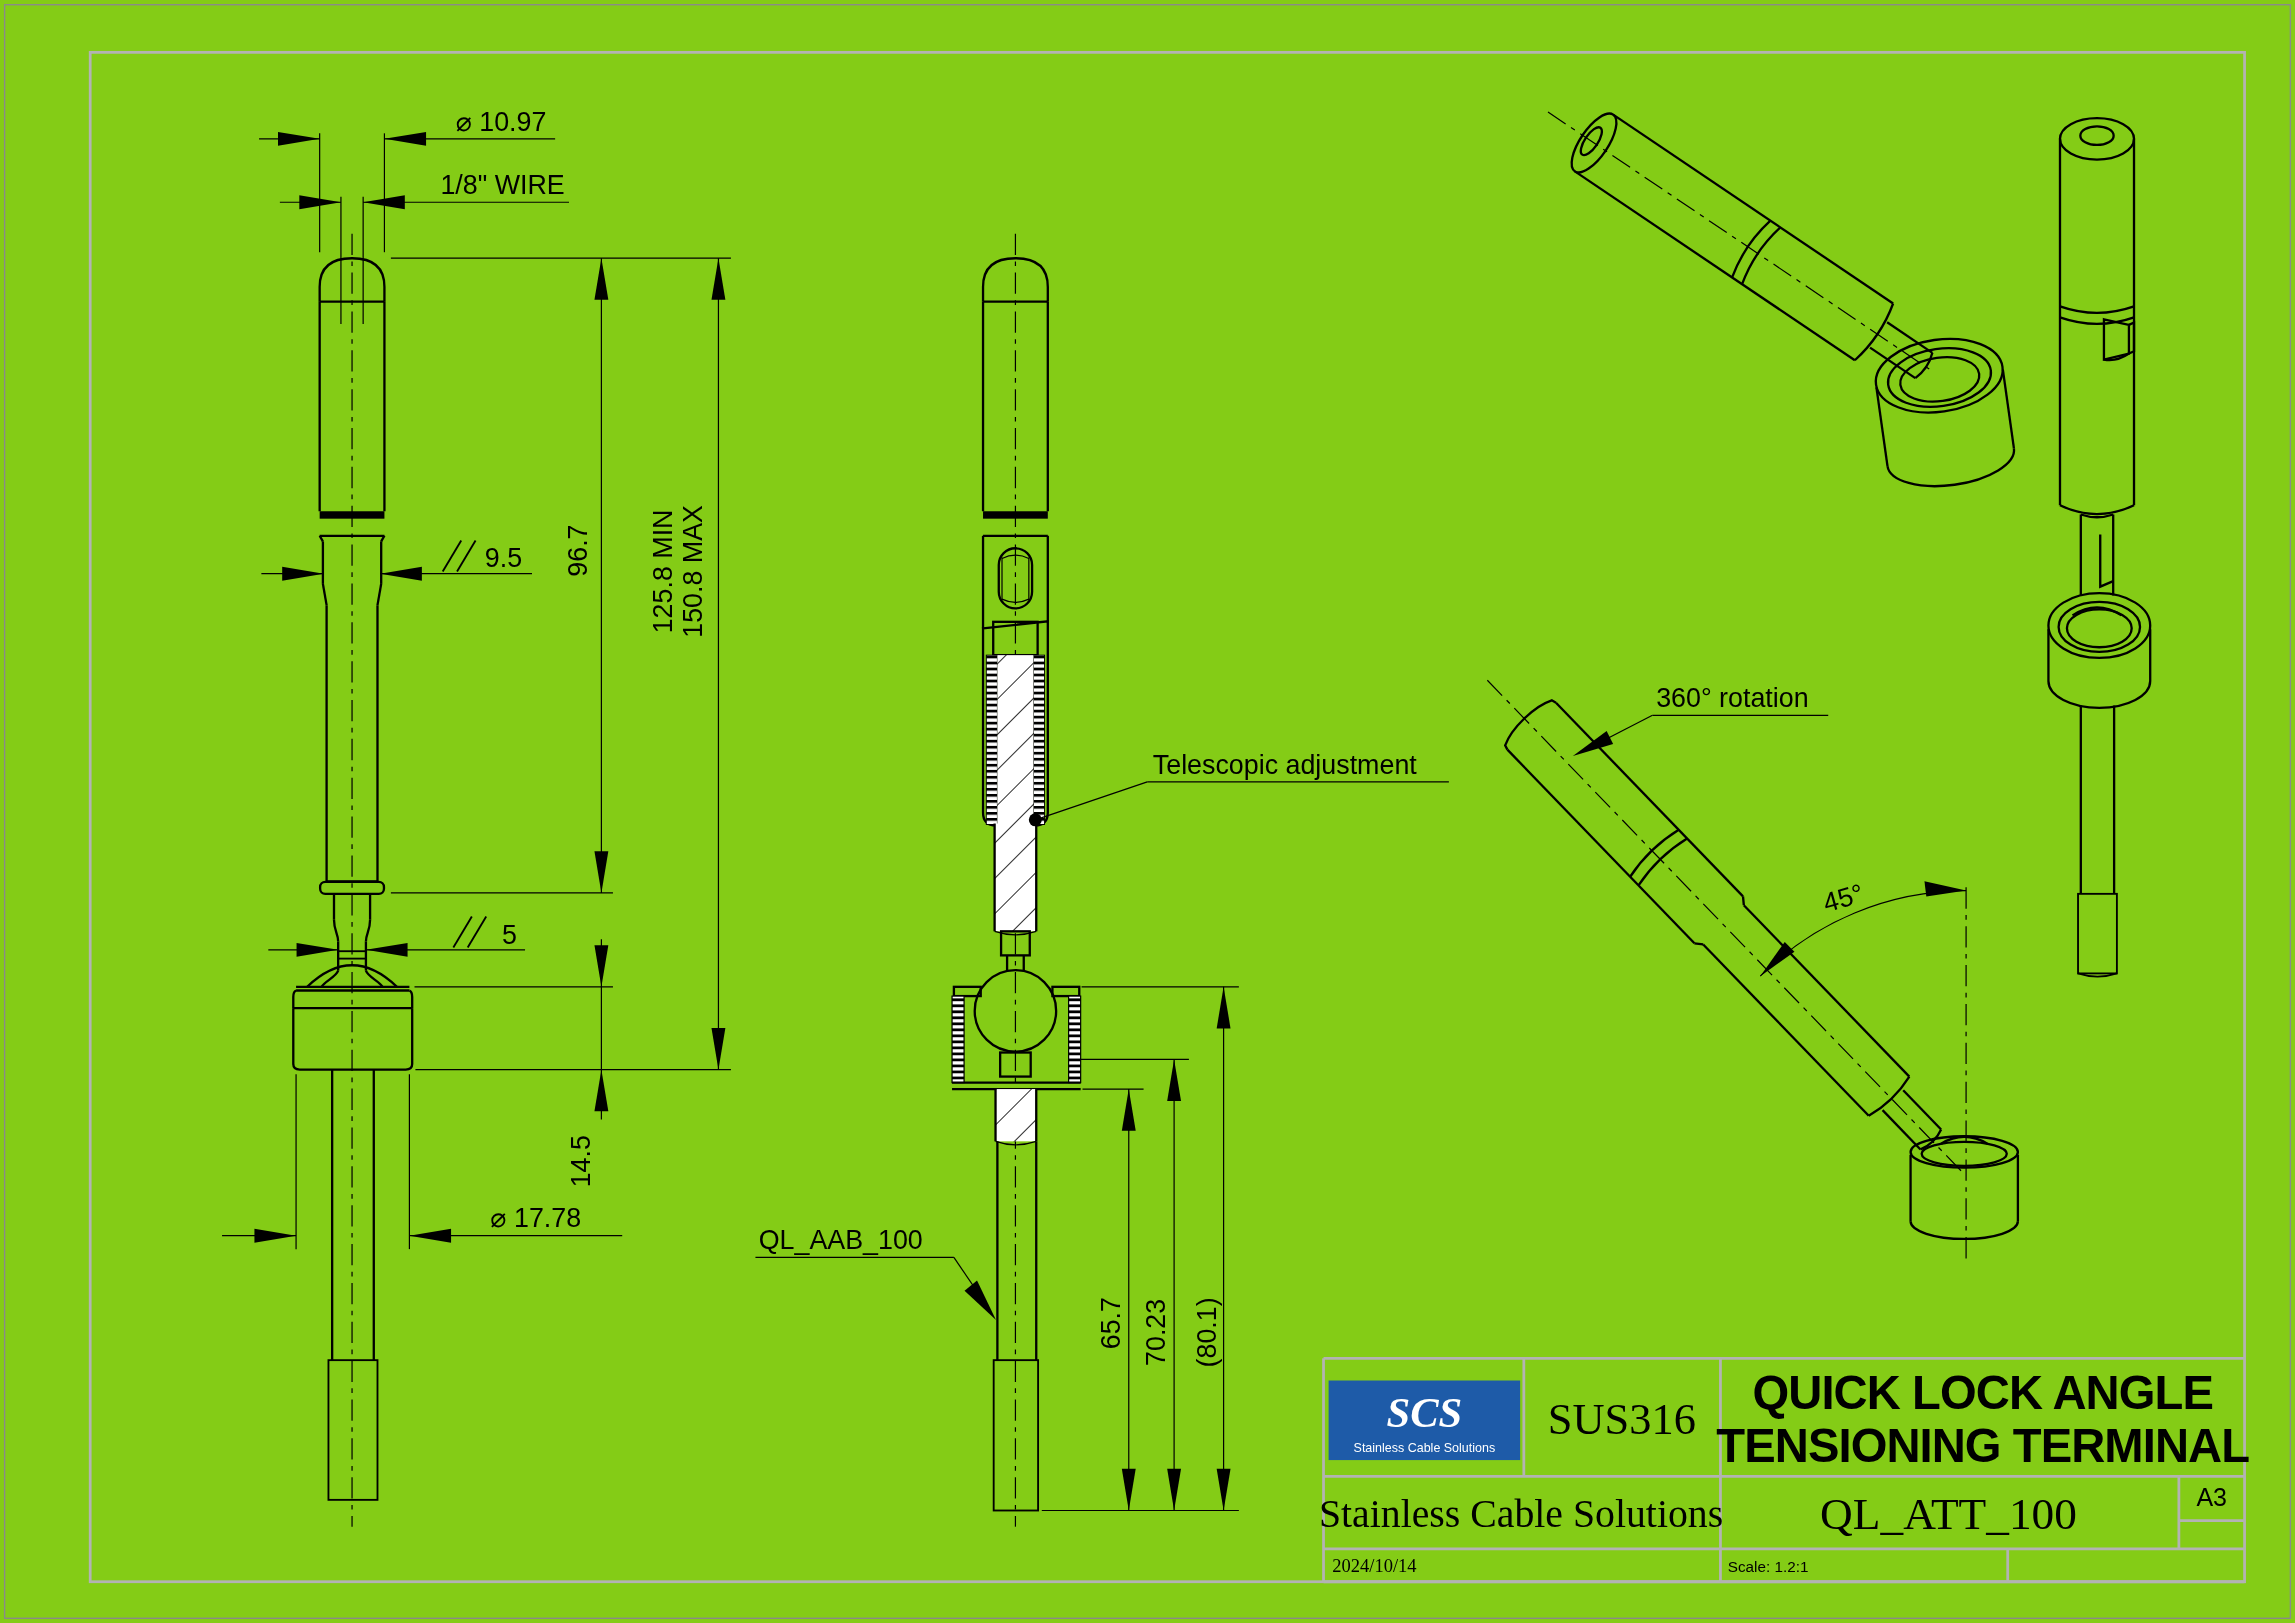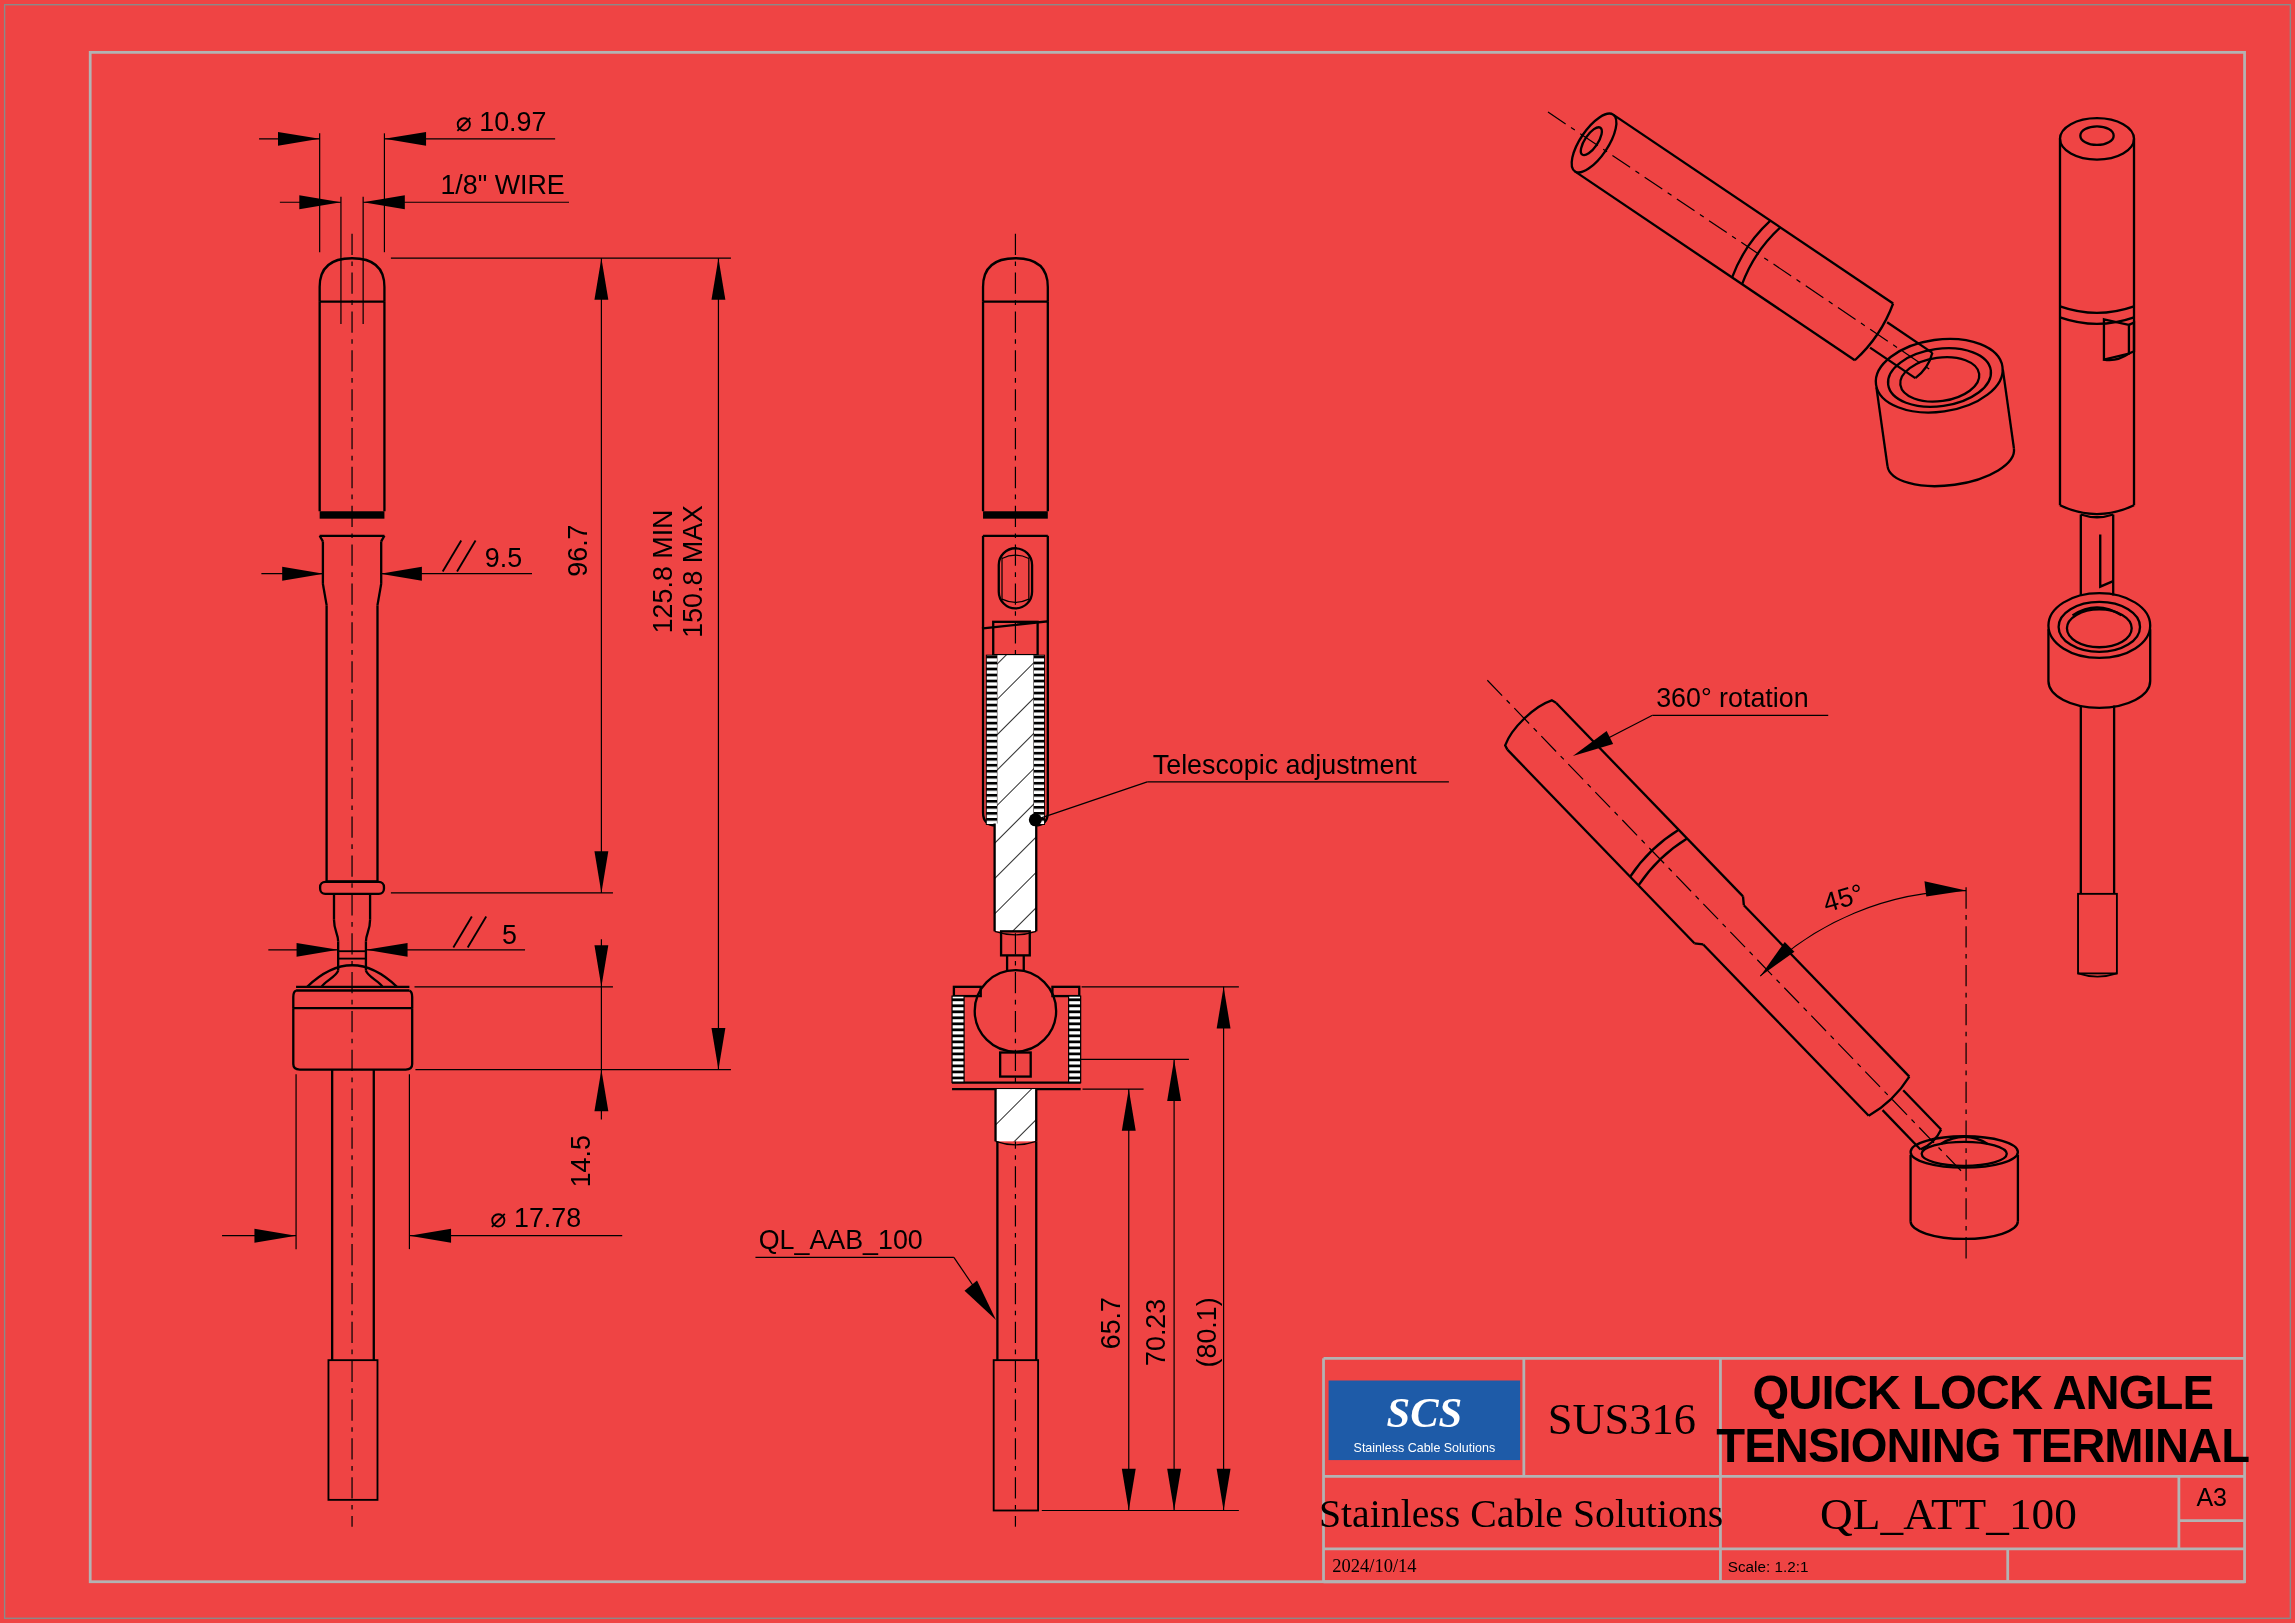--- a/index.html
+++ b/index.html
@@ -1,16 +1,16 @@
 <!DOCTYPE html>
 <html style="font-size:7.4px"><head>
 <meta charset="utf-8">
 <style>
   html,body{margin:0;padding:0;background:#ffffff;}
-  .sheet{position:relative;width:2295px;height:1623px;background:#ef4444;overflow:hidden;}
+  .sheet{position:relative;width:2295px;height:1623px;background:#84cc16;overflow:hidden;}
   svg{display:block;}
   .o5{stroke:#000;stroke-width:5;fill:none;}
   .o4{stroke:#000;stroke-width:4;fill:none;}
   .thin{stroke:#000;stroke-width:2.6;fill:none;}
   .cl{stroke:#000;stroke-width:2.6;fill:none;stroke-dasharray:46 14 10 14;}
   .arrow{fill:#000;stroke:none;}
   .dimtxt{font-family:"Liberation Sans",sans-serif;font-size:58px;fill:#000;}
   .lbltxt{font-family:"Liberation Sans",sans-serif;font-size:58px;fill:#000;}
   .frameln{stroke:#b3b3b3;stroke-width:6;fill:none;}
   .tb-serif{font-family:"Liberation Serif",serif;fill:#000;}

